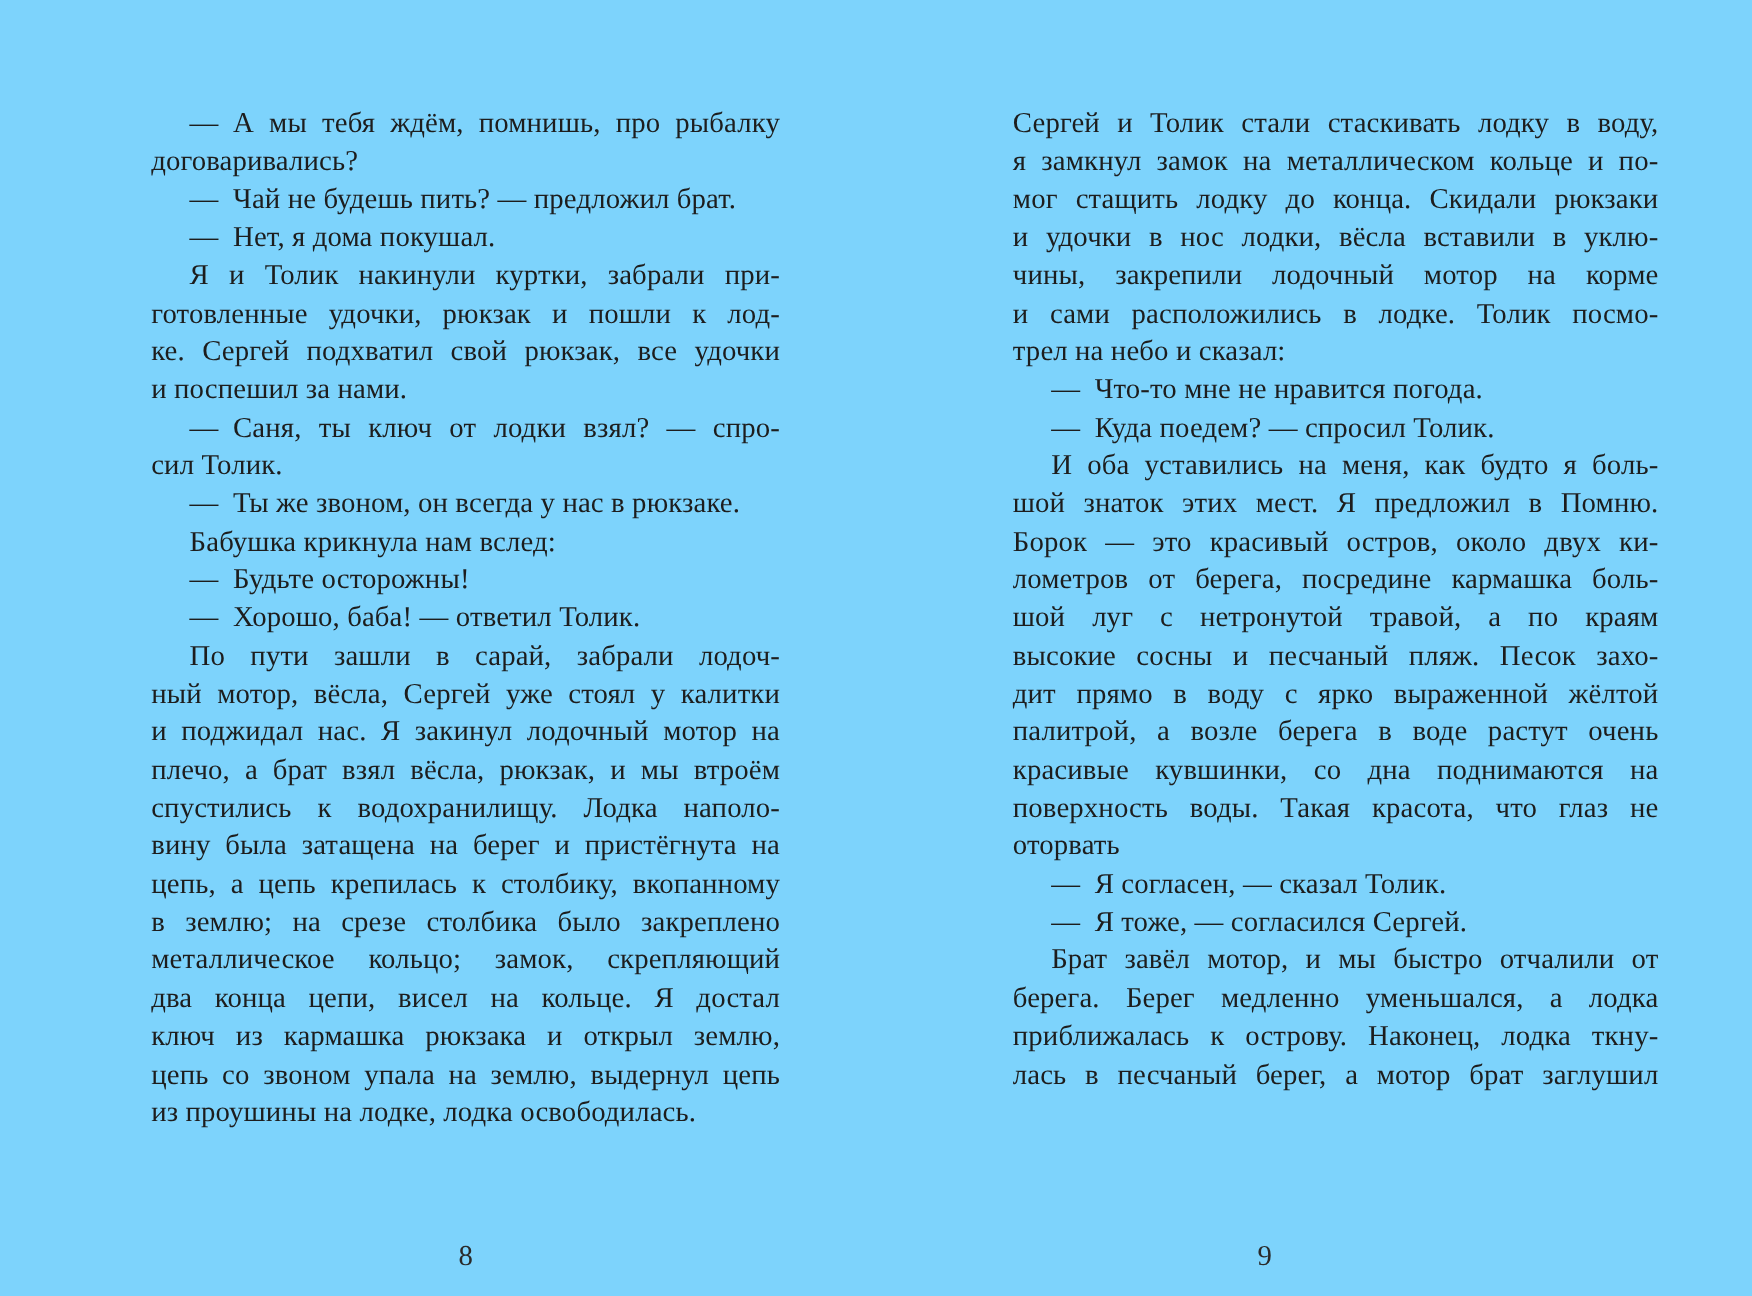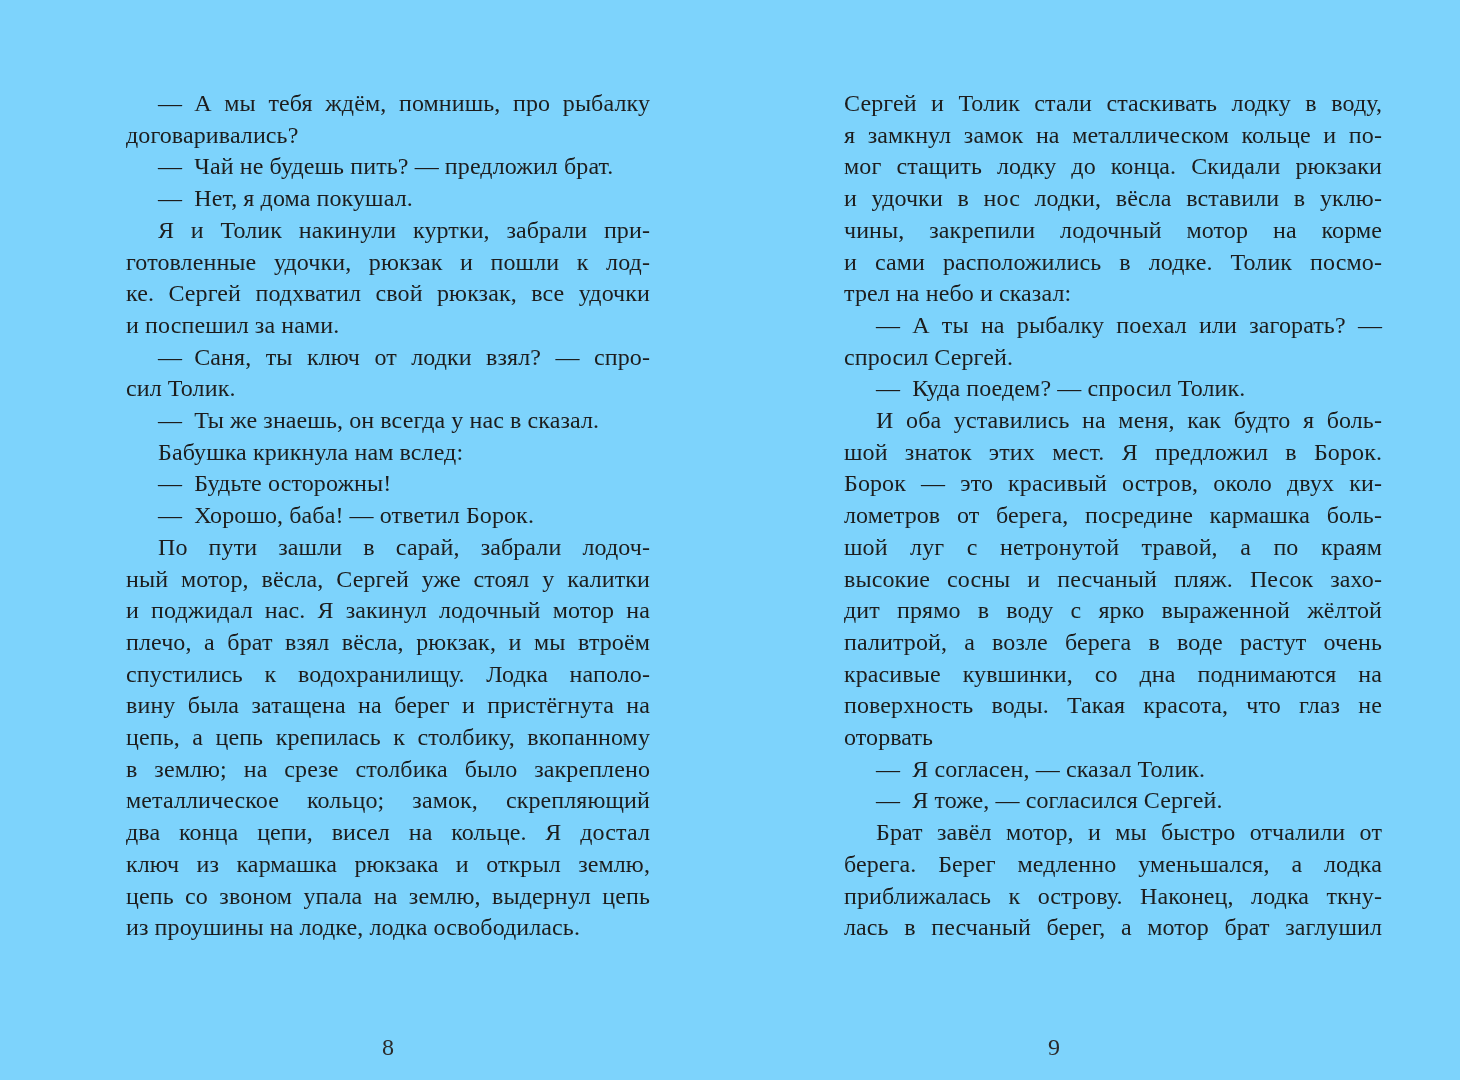--- a/index.html
+++ b/index.html
@@ -74,30 +74,30 @@
         <div class="line">Я и Толик накинули куртки, забрали при-</div>
         <div class="line">готовленные удочки, рюкзак и пошли к лод-</div>
         <div class="line">ке. Сергей подхватил свой рюкзак, все удочки</div>
         <div class="line lastline">и поспешил за нами.</div>
       </div>
       <div class="para indent">
         <div class="line">— Саня, ты ключ от лодки взял? — спро-</div>
         <div class="line lastline">сил Толик.</div>
       </div>
       <div class="para indent">
-        <div class="line lastline">— Ты же знаешь, он всегда у нас в сказал.</div>
+        <div class="line lastline">— Ты же звоном, он всегда у нас в рюкзаке.</div>
       </div>
       <div class="para indent">
         <div class="line lastline">Бабушка крикнула нам вслед:</div>
       </div>
       <div class="para indent">
         <div class="line lastline">— Будьте осторожны!</div>
       </div>
       <div class="para indent">
-        <div class="line lastline">— Хорошо, баба! — ответил Борок.</div>
+        <div class="line lastline">— Хорошо, баба! — ответил Толик.</div>
       </div>
       <div class="para indent">
         <div class="line">По пути зашли в сарай, забрали лодоч-</div>
         <div class="line">ный мотор, вёсла, Сергей уже стоял у калитки</div>
         <div class="line">и поджидал нас. Я закинул лодочный мотор на</div>
         <div class="line">плечо, а брат взял вёсла, рюкзак, и мы втроём</div>
         <div class="line">спустились к водохранилищу. Лодка наполо-</div>
         <div class="line">вину была затащена на берег и пристёгнута на</div>
         <div class="line">цепь, а цепь крепилась к столбику, вкопанному</div>
         <div class="line">в землю; на срезе столбика было закреплено</div>
@@ -112,29 +112,28 @@
       <div class="para">
         <div class="line">Сергей и Толик стали стаскивать лодку в воду,</div>
         <div class="line">я замкнул замок на металлическом кольце и по-</div>
         <div class="line">мог стащить лодку до конца. Скидали рюкзаки</div>
         <div class="line">и удочки в нос лодки, вёсла вставили в уклю-</div>
         <div class="line">чины, закрепили лодочный мотор на корме</div>
         <div class="line">и сами расположились в лодке. Толик посмо-</div>
         <div class="line lastline">трел на небо и сказал:</div>
       </div>
       <div class="para indent">
-        <div class="line">— А ты на рыбалку поехал или загорать? —</div>
-        <div class="line lastline">спросил Сергей.</div>
+        <div class="line lastline">— Что-то мне не нравится погода.</div>
       </div>
       <div class="para indent">
         <div class="line lastline">— Куда поедем? — спросил Толик.</div>
       </div>
       <div class="para indent">
         <div class="line">И оба уставились на меня, как будто я боль-</div>
-        <div class="line">шой знаток этих мест. Я предложил в Борок.</div>
+        <div class="line">шой знаток этих мест. Я предложил в Помню.</div>
         <div class="line">Борок — это красивый остров, около двух ки-</div>
         <div class="line">лометров от берега, посредине кармашка боль-</div>
         <div class="line">шой луг с нетронутой травой, а по краям</div>
         <div class="line">высокие сосны и песчаный пляж. Песок захо-</div>
         <div class="line">дит прямо в воду с ярко выраженной жёлтой</div>
         <div class="line">палитрой, а возле берега в воде растут очень</div>
         <div class="line">красивые кувшинки, со дна поднимаются на</div>
         <div class="line">поверхность воды. Такая красота, что глаз не</div>
         <div class="line lastline">оторвать</div>
       </div>

